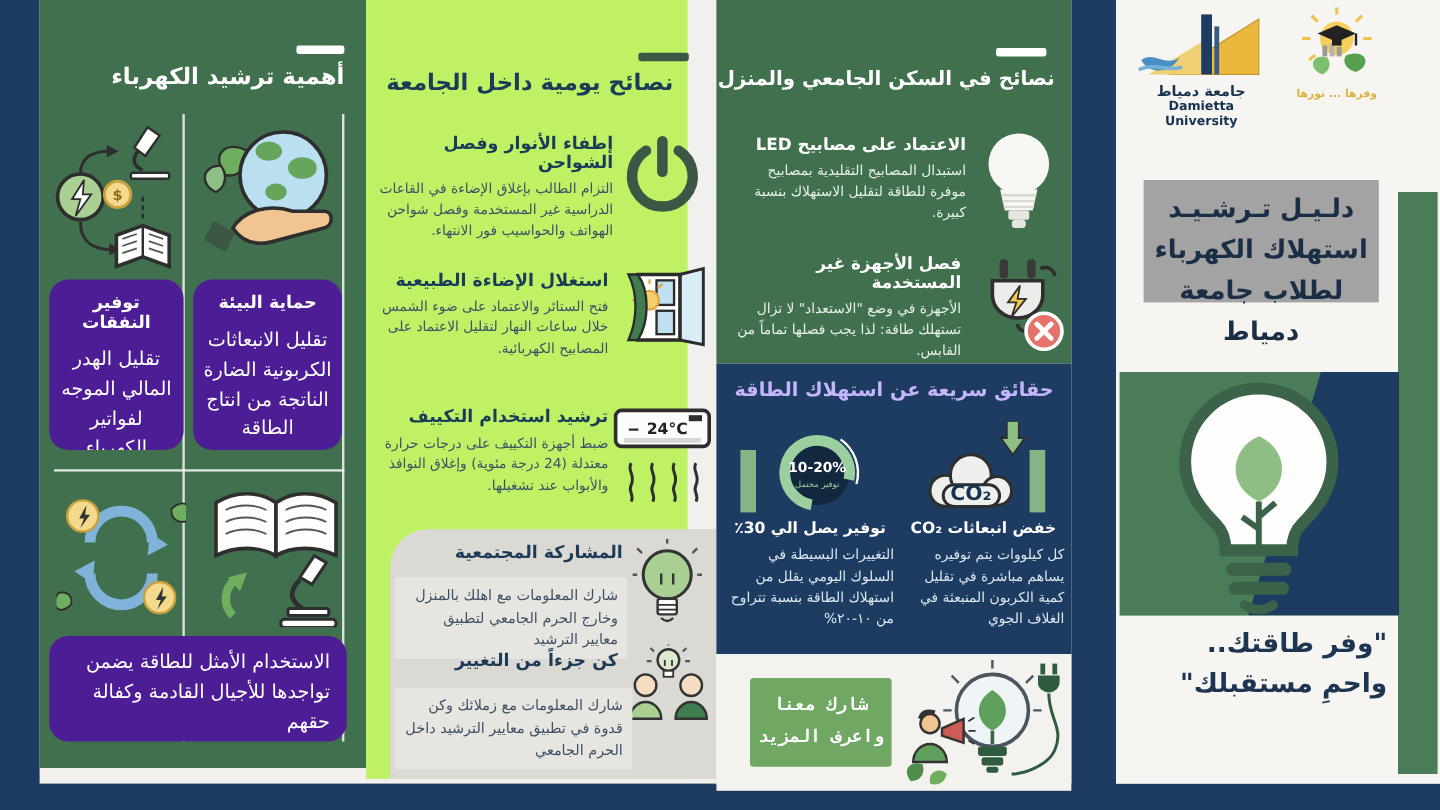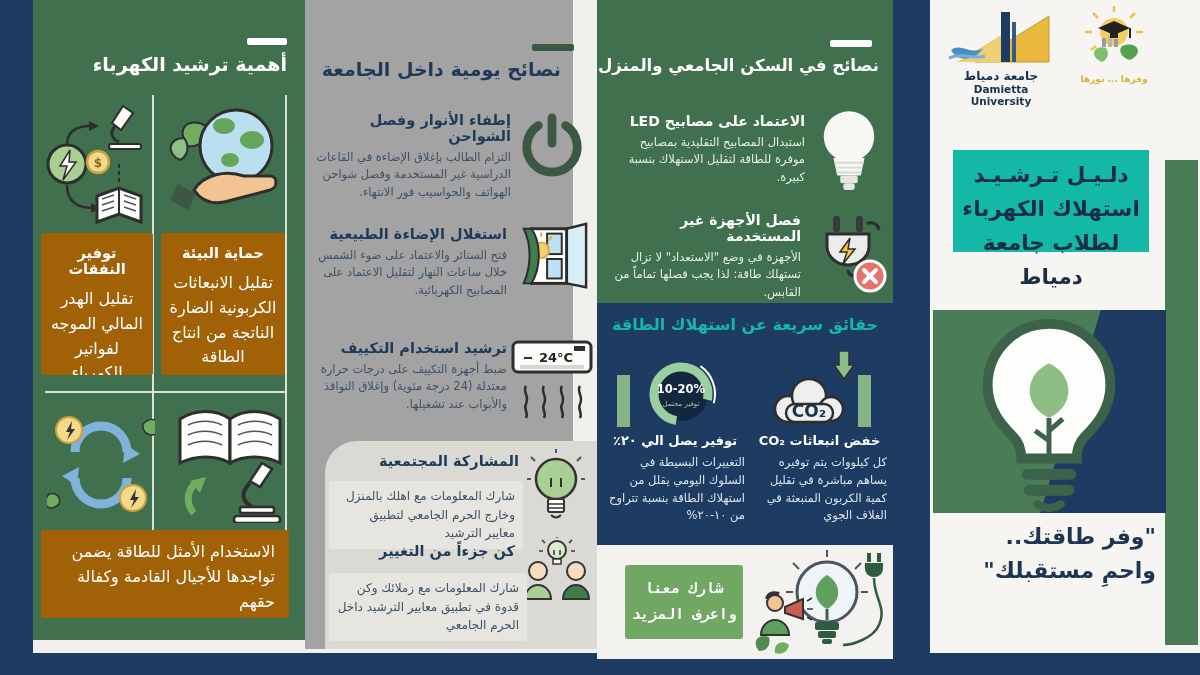--- a/index.html
+++ b/index.html
@@ -5,35 +5,35 @@
   html,body{margin:0;padding:0;background:#e8e7e3;}
   .canvas{position:relative;width:1200px;height:675px;background:#f1f0ec;
           font-family:"DejaVu Sans",sans-serif;overflow:hidden;}
   .abs{position:absolute;}
   .rtl{direction:rtl;}
   .navy{background:#1e3c61;}
   .greenpanel{background:#40704d;}
   .dash{height:7px;border-radius:2px;}
   .h-white{color:#fff;font-weight:bold;font-size:19px;white-space:nowrap;}
   .h-navy{color:#1d3a58;font-weight:bold;font-size:19px;white-space:nowrap;}
-  .gcard{background:#a16207;border-radius:2px;color:#fff;text-align:center;
+  .gcard{background:#4c1d95;border-radius:16px;color:#fff;text-align:center;
          padding:12px 6px;box-sizing:border-box;overflow:hidden;}
   .gcard .t{font-weight:bold;font-size:14.5px;margin-bottom:10px;}
   .gcard .b{font-size:16px;line-height:1.55;}
   .tipT{font-weight:bold;font-size:14.5px;color:#1d3a58;margin-bottom:5px;text-align:right;}
   .tipB{font-size:11.5px;color:#3e5166;line-height:1.5;text-align:right;}
   .tip3T{font-weight:bold;font-size:14px;color:#fff;margin-bottom:5px;text-align:right;}
   .tip3B{font-size:11.5px;color:#e8efe7;line-height:1.5;text-align:right;}
   .factT{font-weight:bold;font-size:13px;color:#fff;text-align:center;margin-bottom:6px;}
   .factB{font-size:11.5px;color:#dce6ef;line-height:1.55;text-align:right;}
   .sep{background:rgba(255,255,255,.8);}
   .graybody{background:#e6e5e0;padding:6px 8px;border-radius:3px;
             font-size:12px;color:#3e5166;line-height:1.55;text-align:right;}
   .quote{font-size:22px;font-weight:bold;color:#1d3550;line-height:1.55;text-align:right;}
-  .titlecard{background:#14b8a6;color:#1a2e45;font-weight:bold;font-size:21.5px;
+  .titlecard{background:#a3a3a3;color:#1a2e45;font-weight:bold;font-size:21.5px;
              line-height:34px;text-align:center;padding-top:8px;box-sizing:border-box;}
   .btn{background:#6fa763;color:#fff;font-weight:bold;font-size:14.5px;line-height:1.8;
        text-align:center;border-radius:3px;display:flex;flex-direction:column;
        justify-content:center;cursor:pointer;}
   svg{display:block;}
 </style>
 </head>
 <body>
 
 <div class="canvas">
@@ -122,21 +122,21 @@
           <rect x="0" y="53" width="46" height="7" rx="3" fill="#fdfdfb" stroke="#2e2e2e" stroke-width="2.5"></rect>
         </g>
       </svg>
     </div>
 
     <div class="abs gcard rtl" style="left:8px;top:530px;width:248px;height:88px;text-align:right;padding:10px 14px;">
       <div class="b">الاستخدام الأمثل للطاقة يضمن تواجدها للأجيال القادمة وكفالة حقهم</div>
     </div>
   </div>
 
-  <div class="abs" style="left:305px;top:0;width:268px;height:649px;background:#a3a3a3;">
+  <div class="abs" style="left:305px;top:0;width:268px;height:649px;background:#bef264;">
     <div class="abs dash" style="left:227px;top:44px;width:42px;background:#3c5844;"></div>
     <div class="abs rtl h-navy" style="right:12px;top:58px;">نصائح يومية داخل الجامعة</div>
 
     <div class="abs" style="left:212px;top:110px;">
       <svg width="70" height="70" viewBox="0 0 72 72">
         <path d="M22 16 A 26 26 0 1 0 50 16" stroke="#3c5844" stroke-width="9" fill="none" stroke-linecap="round"></path>
         <line x1="36" y1="8" x2="36" y2="34" stroke="#3c5844" stroke-width="9" stroke-linecap="round"></line>
       </svg>
     </div>
     <div class="abs rtl" style="left:8px;top:112px;width:198px;">
@@ -260,21 +260,21 @@
         <path d="M55 58 L67 70 M67 58 L55 70" stroke="#fff" stroke-width="4" stroke-linecap="round"></path>
       </svg>
     </div>
     <div class="abs rtl" style="left:10px;top:212px;width:194px;">
       <div class="tip3T">فصل الأجهزة غير المستخدمة</div>
       <div class="tip3B">الأجهزة في وضع "الاستعداد" لا تزال تستهلك طاقة: لذا يجب فصلها تماماً من القابس.</div>
     </div>
   </div>
 
   <div class="abs navy" style="left:597px;top:303px;width:296px;height:242px;">
-    <div class="abs rtl" style="left:0;top:12px;width:100%;text-align:center;color:#14b8a6;font-weight:bold;font-size:16px;">حقائق سريعة عن استهلاك الطاقة</div>
+    <div class="abs rtl" style="left:0;top:12px;width:100%;text-align:center;color:#c4b5fd;font-weight:bold;font-size:16px;">حقائق سريعة عن استهلاك الطاقة</div>
 
     <div class="abs" style="left:20px;top:72px;width:13px;height:52px;background:#86b585;"></div>
 
     <div class="abs" style="left:46px;top:53px;">
       <svg width="76" height="76" viewBox="0 0 76 76">
         <circle cx="38" cy="38" r="34" fill="none" stroke="#fff" stroke-width="2" stroke-dasharray="42 172" transform="rotate(-55 38 38)"></circle>
         <circle cx="38" cy="38" r="27" fill="#13273f"></circle>
         <circle cx="38" cy="38" r="27" fill="none" stroke="#9ccf9f" stroke-width="9" stroke-dasharray="128 42" transform="rotate(100 38 38)"></circle>
         <text x="38" y="37" font-size="11.5" font-weight="bold" fill="#fff" text-anchor="middle">10-20%</text>
         <text x="38" y="50" font-size="7" fill="#9ccf9f" text-anchor="middle">توفير محتمل</text>
@@ -297,21 +297,21 @@
         <polygon points="6,0 16,0 16,14 21,14 11,28 1,14 6,14" fill="#8fbe85" stroke="#2e2e2e" stroke-width="1.5"></polygon>
       </svg>
     </div>
     <div class="abs" style="left:261px;top:72px;width:13px;height:52px;background:#86b585;"></div>
 
     <div class="abs rtl" style="left:155px;top:130px;width:135px;">
       <div class="factT">خفض انبعاثات CO₂</div>
       <div class="factB">كل كيلووات يتم توفيره يساهم مباشرة في تقليل كمية الكربون المنبعثة في الغلاف الجوي</div>
     </div>
     <div class="abs rtl" style="left:8px;top:130px;width:140px;">
-      <div class="factT">توفير يصل الي ٢٠٪</div>
+      <div class="factT">توفير يصل الي 30٪</div>
       <div class="factB">التغييرات البسيطة في السلوك اليومي يقلل من استهلاك الطاقة بنسبة تتراوح من ١٠-٢٠%</div>
     </div>
   </div>
 
   <div class="abs" style="left:597px;top:545px;width:296px;height:114px;background:#f3f2ee;">
     <div class="abs btn rtl" style="left:28px;top:20px;width:118px;height:74px;font-family:Liberation Mono, monospace;">
       <span>شارك معنا</span>
       <span>واعرف المزيد</span>
     </div>
     <div class="abs" style="left:152px;top:2px;">

